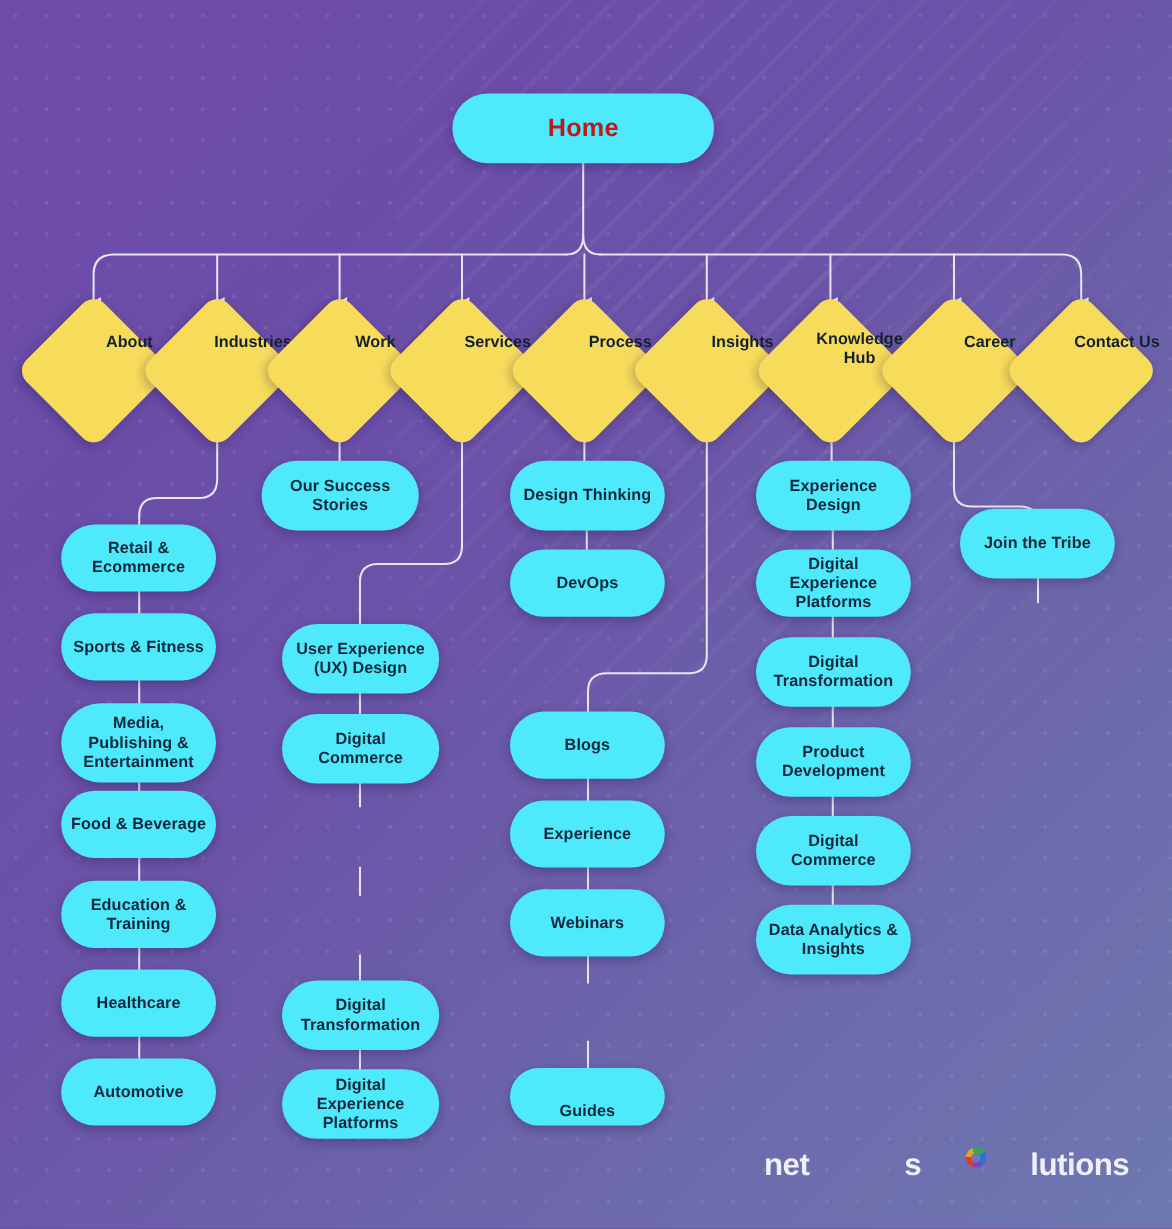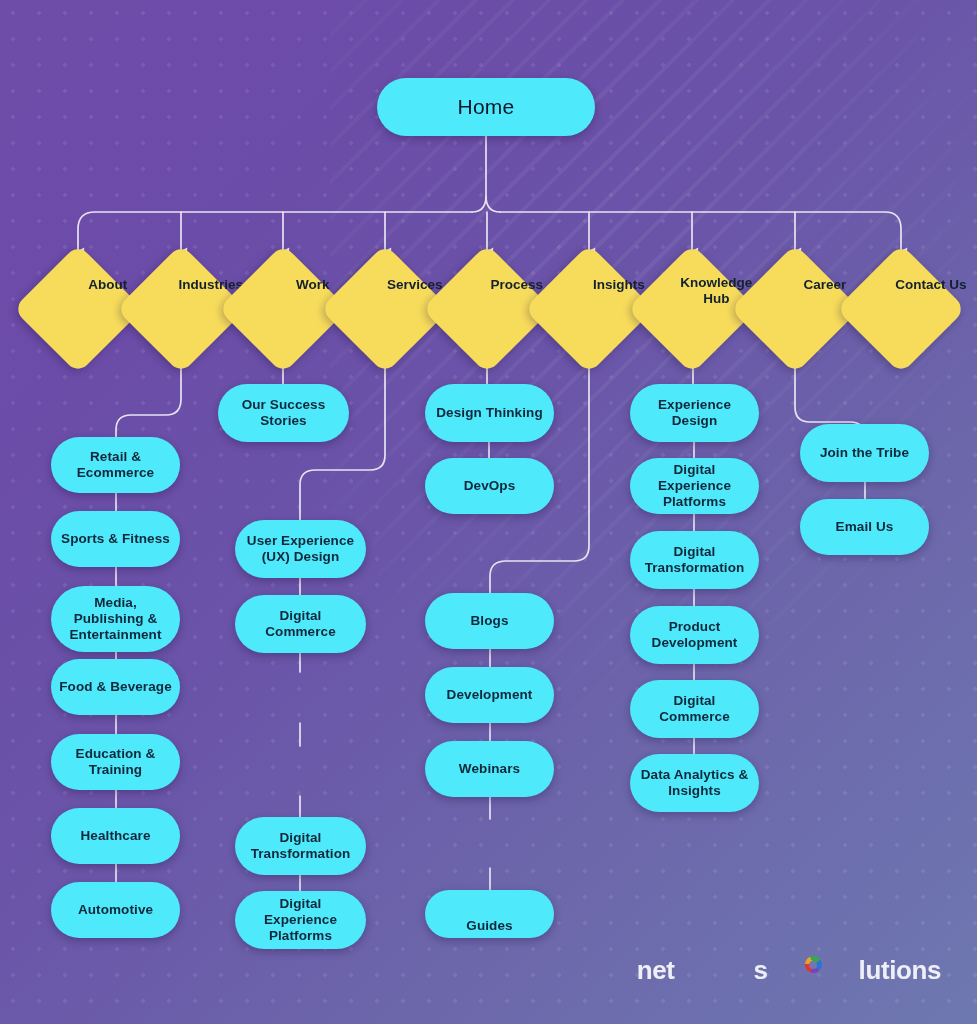--- a/index.html
+++ b/index.html
@@ -54,23 +54,23 @@
     border-radius:38px;
     box-shadow:0 3px 9px rgba(30,10,60,0.30);
     font-size:13.5px;
     letter-spacing:0.1px;
     padding:4px 8px;
   }
   .pill.home {
     background:#4EE9FB;
     border-radius:34px;
     font-size:21px;
-    font-weight:400;
+    font-weight:700;
     letter-spacing:0.2px;
-    color:#0f172a;
+    color:#b91c1c;
   }
   .diamond {
     width:92px; height:92px;
     background:#F7DC5C;
     transform:rotate(45deg);
     border-radius:13px;
     box-shadow:0 3px 9px rgba(30,10,60,0.28);
   }
   .diamond > span {
     display:block;
@@ -280,21 +280,21 @@
     <span>Design Thinking</span>
   </div>
   <div class="node pill" style="left:425px; top:458px; width:129px; height:56px;">
     <span>DevOps</span>
   </div>
 
   <div class="node pill" style="left:425px; top:593px; width:129px; height:56px;">
     <span>Blogs</span>
   </div>
   <div class="node pill" style="left:425px; top:667px; width:129px; height:56px;">
-    <span>Development</span>
+    <span>Experience</span>
   </div>
   <div class="node pill" style="left:425px; top:741px; width:129px; height:56px;">
     <span>Webinars</span>
   </div>
   <div class="node pill" style="left:425px; top:890px; width:129px; height:48px;align-items:flex-end;">
     <span>Guides</span>
   </div>
 
   <div class="node pill" style="left:630px; top:384px; width:129px; height:58px;justify-content:flex-end;">
     <span>Experience Design</span>
@@ -310,23 +310,20 @@
   </div>
   <div class="node pill" style="left:630px; top:680px; width:129px; height:58px;">
     <span>Digital Commerce</span>
   </div>
   <div class="node pill" style="left:630px; top:754px; width:129px; height:58px;align-items:center;">
     <span>Data Analytics &amp; Insights</span>
   </div>
 
   <div class="node pill" style="left:800px; top:424px; width:129px; height:58px;">
     <span>Join the Tribe</span>
-  </div>
-  <div class="node pill" style="left:800px; top:499px; width:129px; height:56px;">
-    <span>Email Us</span>
   </div>
 
   <div id="logo">
     <span>net</span>
     <span class="gap"></span>
     <span>s</span>
     <span class="logo-o"></span>
     <span>lutions</span>
   </div>
 

